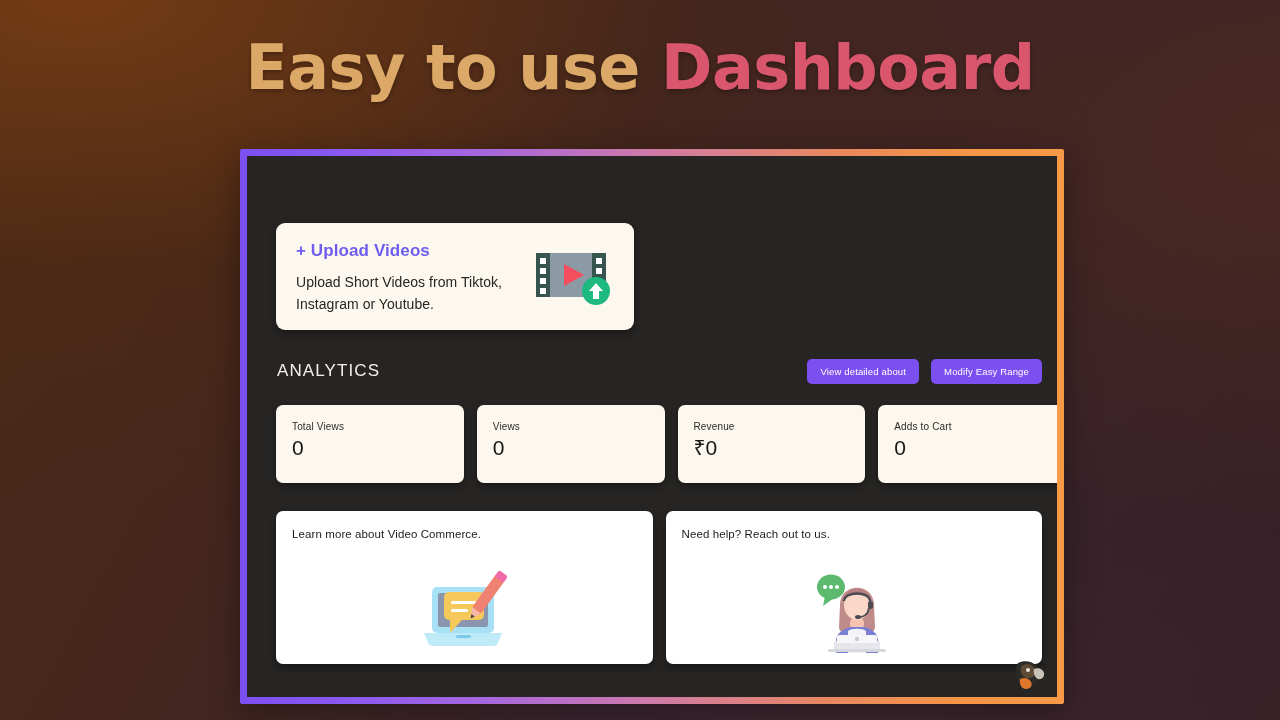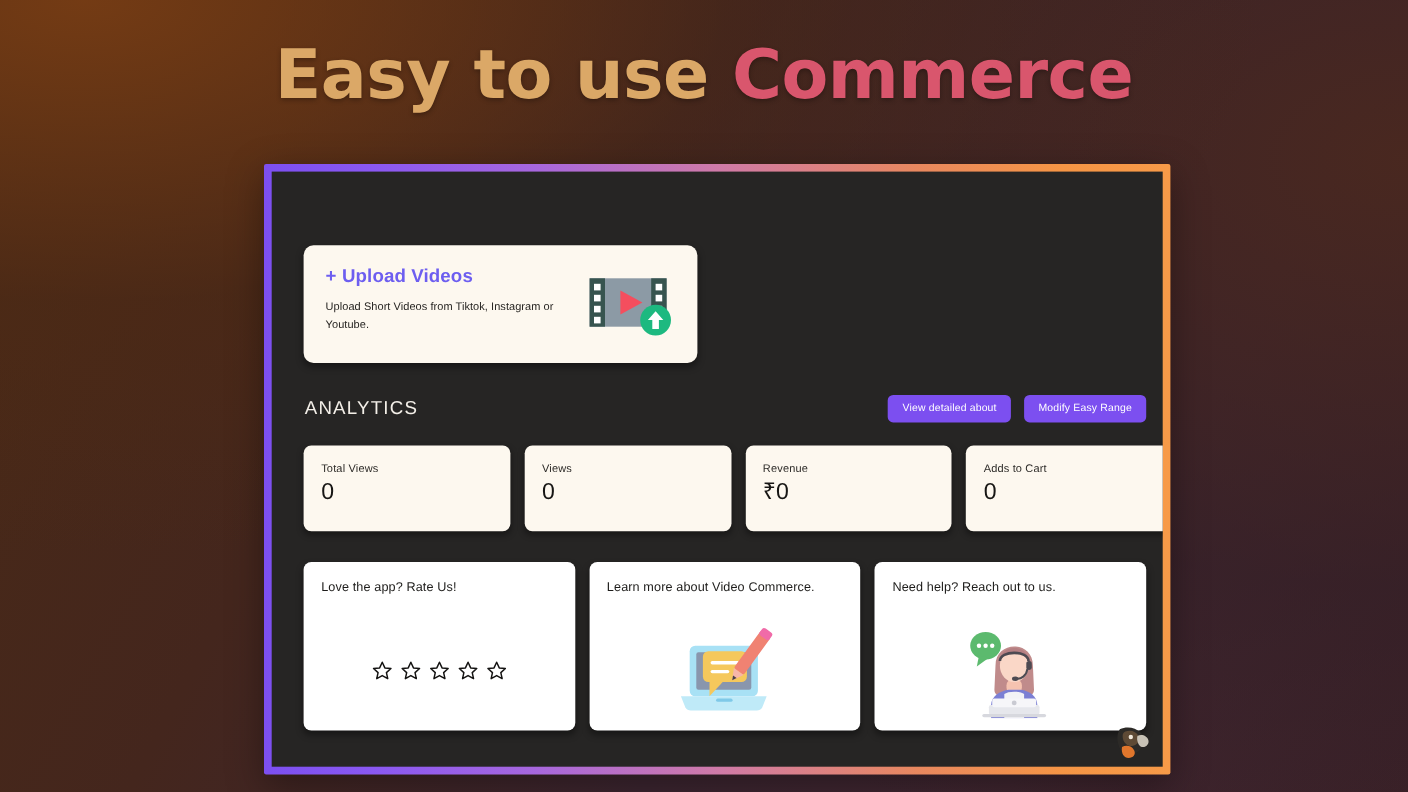--- a/index.html
+++ b/index.html
@@ -79,21 +79,21 @@
   }
   .upload-title {
     color: #6d5ef0;
     font-size: 17px;
     font-weight: 700;
     letter-spacing: 0.1px;
     margin-bottom: 11px;
   }
   .upload-sub {
     color: #272522;
-    font-size: 10px;
+    font-size: 14px;
     line-height: 1.55;
     max-width: 215px;
     letter-spacing: 0.05px;
   }
   .upload-icon {
     position: absolute;
     right: 18px;
     top: 26px;
     width: 82px;
     height: 58px;
@@ -206,21 +206,21 @@
     bottom: 2px;
     width: 44px;
     height: 36px;
     pointer-events: none;
   }
 </style>
 </head>
 <body>
 
 <div class="hero-title">
-  <span class="t-light">Easy to use </span><span class="t-accent">Commerce</span>
+  <span class="t-light">Easy to use </span><span class="t-accent">Dashboard</span>
 </div>
 
 <div class="app-frame">
   <div class="app-screen">
 
     <div class="upload-card">
       <div class="upload-title">+ Upload Videos</div>
       <div class="upload-sub">Upload Short Videos from Tiktok, Instagram or Youtube.</div>
 
       <div class="upload-icon">
@@ -270,42 +270,20 @@
         <div class="stat-value">₹0</div>
       </div>
       <div class="stat-card">
         <div class="stat-label">Adds to Cart</div>
         <div class="stat-value">0</div>
       </div>
     </div>
 
     <div class="promo-row">
 
-      <div class="promo-card">
-        <div class="promo-title">Love the app? Rate Us!</div>
-        <div class="promo-body">
-          <div class="stars">
-            <svg width="19" height="19" viewBox="0 0 24 24">
-                <polygon points="12,2.6 15,9.1 22,9.8 16.8,14.5 18.3,21.4 12,17.9 5.7,21.4 7.2,14.5 2,9.8 9,9.1" fill="none" stroke="#141312" stroke-width="1.7" stroke-linejoin="round"></polygon>
-              </svg>
-            <svg width="19" height="19" viewBox="0 0 24 24">
-                <polygon points="12,2.6 15,9.1 22,9.8 16.8,14.5 18.3,21.4 12,17.9 5.7,21.4 7.2,14.5 2,9.8 9,9.1" fill="none" stroke="#141312" stroke-width="1.7" stroke-linejoin="round"></polygon>
-              </svg>
-            <svg width="19" height="19" viewBox="0 0 24 24">
-                <polygon points="12,2.6 15,9.1 22,9.8 16.8,14.5 18.3,21.4 12,17.9 5.7,21.4 7.2,14.5 2,9.8 9,9.1" fill="none" stroke="#141312" stroke-width="1.7" stroke-linejoin="round"></polygon>
-              </svg>
-            <svg width="19" height="19" viewBox="0 0 24 24">
-                <polygon points="12,2.6 15,9.1 22,9.8 16.8,14.5 18.3,21.4 12,17.9 5.7,21.4 7.2,14.5 2,9.8 9,9.1" fill="none" stroke="#141312" stroke-width="1.7" stroke-linejoin="round"></polygon>
-              </svg>
-            <svg width="19" height="19" viewBox="0 0 24 24">
-                <polygon points="12,2.6 15,9.1 22,9.8 16.8,14.5 18.3,21.4 12,17.9 5.7,21.4 7.2,14.5 2,9.8 9,9.1" fill="none" stroke="#141312" stroke-width="1.7" stroke-linejoin="round"></polygon>
-              </svg>
-          </div>
-        </div>
-      </div>
 
       <div class="promo-card">
         <div class="promo-title">Learn more about Video Commerce.</div>
         <div class="promo-body">
           <svg width="96" height="88" viewBox="0 0 96 88">
 
             <rect x="16" y="22" width="62" height="46" rx="5" fill="#a8e1f5"></rect>
 
             <rect x="22" y="28" width="50" height="34" rx="2" fill="#8996ad"></rect>
 

